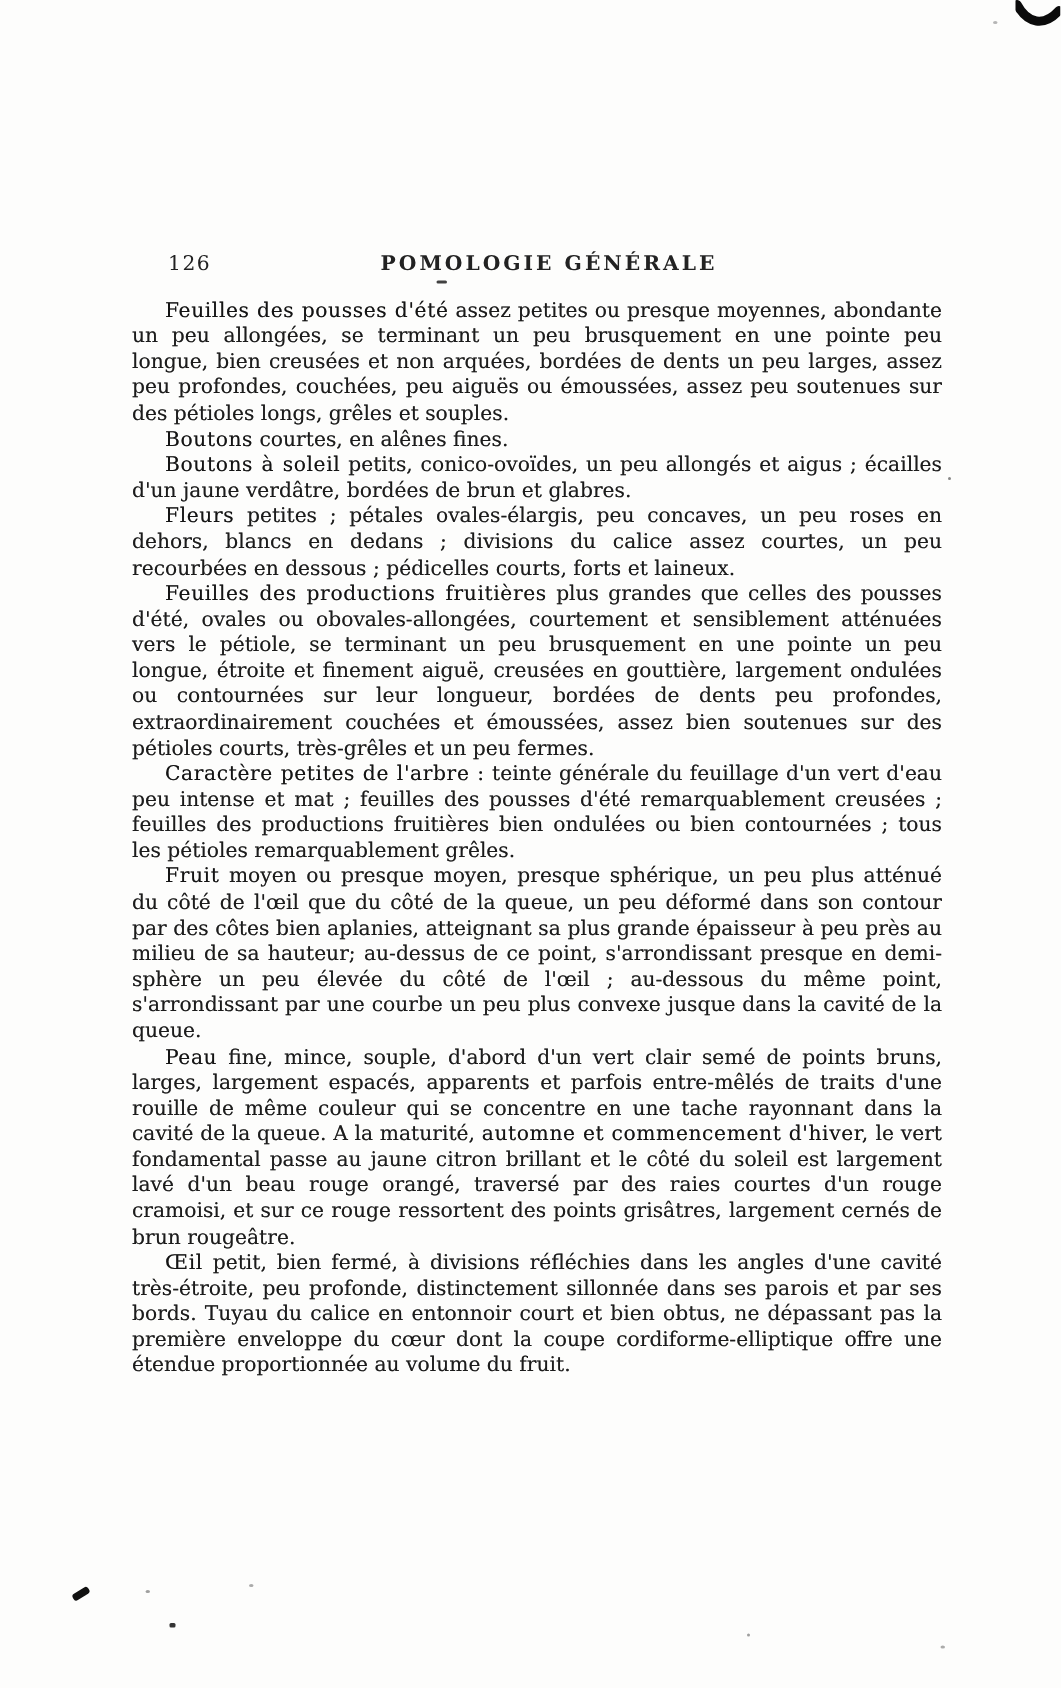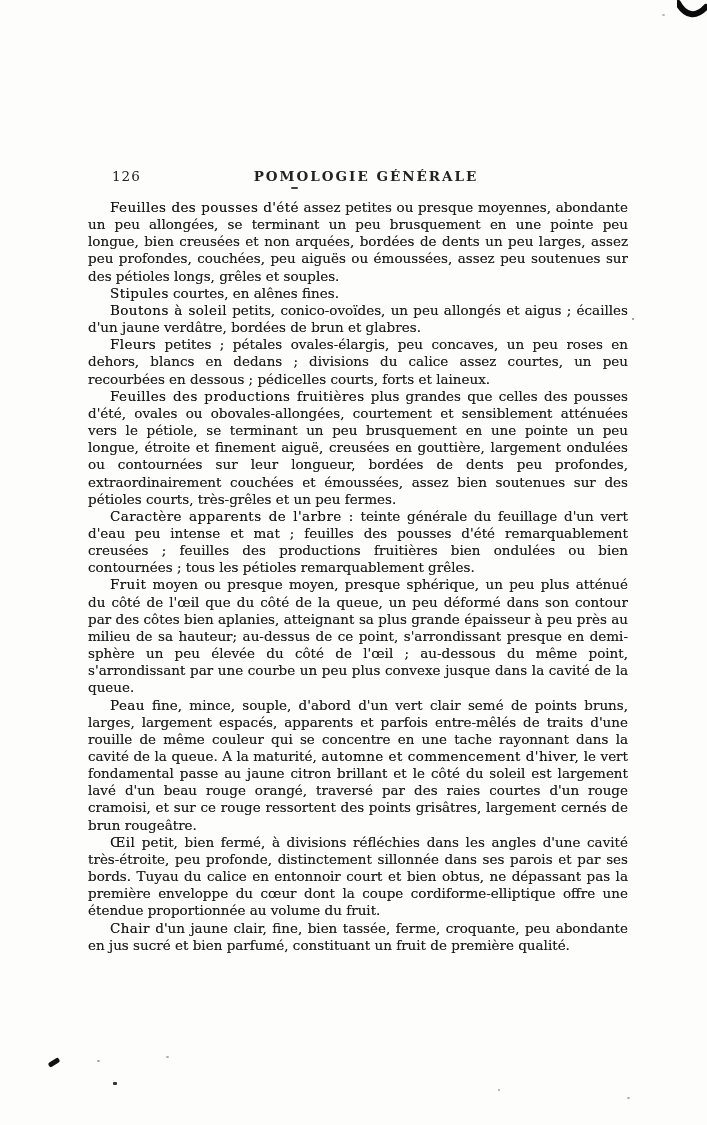--- a/index.html
+++ b/index.html
@@ -85,29 +85,28 @@
 <body>
 
 <div class="page">
 
   <div class="page-number">126</div>
 
   <div class="running-title">POMOLOGIE GÉNÉRALE</div>
 
   <div class="text-block">
       <p class="para"><b>Feuilles des pousses d'été</b><span> assez petites ou presque moyennes, abondante un peu allongées, se terminant un peu brusquement en une pointe peu longue, bien creusées et non arquées, bordées de dents un peu larges, assez peu profondes, couchées, peu aiguës ou émoussées, assez peu soutenues sur des pétioles longs, grêles et souples.</span></p>
-      <p class="para"><b>Stipules</b><span> courtes, en alênes fines.</span></p>
+      <p class="para"><b>Boutons</b><span> courtes, en alênes fines.</span></p>
       <p class="para"><b>Boutons à soleil</b><span> petits, conico-ovoïdes, un peu allongés et aigus ; écailles d'un jaune verdâtre, bordées de brun et glabres.</span></p>
       <p class="para"><b>Fleurs</b><span> petites ; pétales ovales-élargis, peu concaves, un peu roses en dehors, blancs en dedans ; divisions du calice assez courtes, un peu recourbées en dessous ; pédicelles courts, forts et laineux.</span></p>
       <p class="para"><b>Feuilles des productions fruitières</b><span> plus grandes que celles des pousses d'été, ovales ou obovales-allongées, courtement et sensiblement atténuées vers le pétiole, se terminant un peu brusquement en une pointe un peu longue, étroite et finement aiguë, creusées en gouttière, largement ondulées ou contournées sur leur longueur, bordées de dents peu profondes, extraordinairement couchées et émoussées, assez bien soutenues sur des pétioles courts, très-grêles et un peu fermes.</span></p>
-      <p class="para"><b>Caractère apparents de l'arbre :</b><span> teinte générale du feuillage d'un vert d'eau peu intense et mat ; feuilles des pousses d'été remarquablement creusées ; feuilles des productions fruitières bien ondulées ou bien contournées ; tous les pétioles remarquablement grêles.</span></p>
+      <p class="para"><b>Caractère petites de l'arbre :</b><span> teinte générale du feuillage d'un vert d'eau peu intense et mat ; feuilles des pousses d'été remarquablement creusées ; feuilles des productions fruitières bien ondulées ou bien contournées ; tous les pétioles remarquablement grêles.</span></p>
       <p class="para"><b>Fruit</b><span> moyen ou presque moyen, presque sphérique, un peu plus atténué du côté de l'œil que du côté de la queue, un peu déformé dans son contour par des côtes bien aplanies, atteignant sa plus grande épaisseur à peu près au milieu de sa hauteur; au-dessus de ce point, s'arrondissant presque en demi-sphère un peu élevée du côté de l'œil ; au-dessous du même point, s'arrondissant par une courbe un peu plus convexe jusque dans la cavité de la queue.</span></p>
       <p class="para"><b>Peau</b><span> fine, mince, souple, d'abord d'un vert clair semé de points bruns, larges, largement espacés, apparents et parfois entre-mêlés de traits d'une rouille de même couleur qui se concentre en une tache rayonnant dans la cavité de la queue. A la maturité, </span><b>automne et commencement d'hiver,</b><span> le vert fondamental passe au jaune citron brillant et le côté du soleil est largement lavé d'un beau rouge orangé, traversé par des raies courtes d'un rouge cramoisi, et sur ce rouge ressortent des points grisâtres, largement cernés de brun rougeâtre.</span></p>
       <p class="para"><b>Œil</b><span> petit, bien fermé, à divisions réfléchies dans les angles d'une cavité très-étroite, peu profonde, distinctement sillonnée dans ses parois et par ses bords. Tuyau du calice en entonnoir court et bien obtus, ne dépassant pas la première enveloppe du cœur dont la coupe cordiforme-elliptique offre une étendue proportionnée au volume du fruit.</span></p>
-      <p class="para"><b>Chair</b><span> d'un jaune clair, fine, bien tassée, ferme, croquante, peu abondante en jus sucré et bien parfumé, constituant un fruit de première qualité.</span></p>
     </div>
 
   <svg class="corner-curl" width="30" height="22" viewBox="0 0 30 22">
     <path d="M1 3 C 8 16, 19 18, 29 7" stroke="#0b0b0b" stroke-width="6" fill="none" stroke-linecap="round"></path>
   </svg>
 
   <div class="ink-speck speck-dash"></div>
   <div class="ink-speck speck-flick"></div>
   <div class="ink-speck speck-a"></div>
   <div class="ink-speck speck-b"></div>

